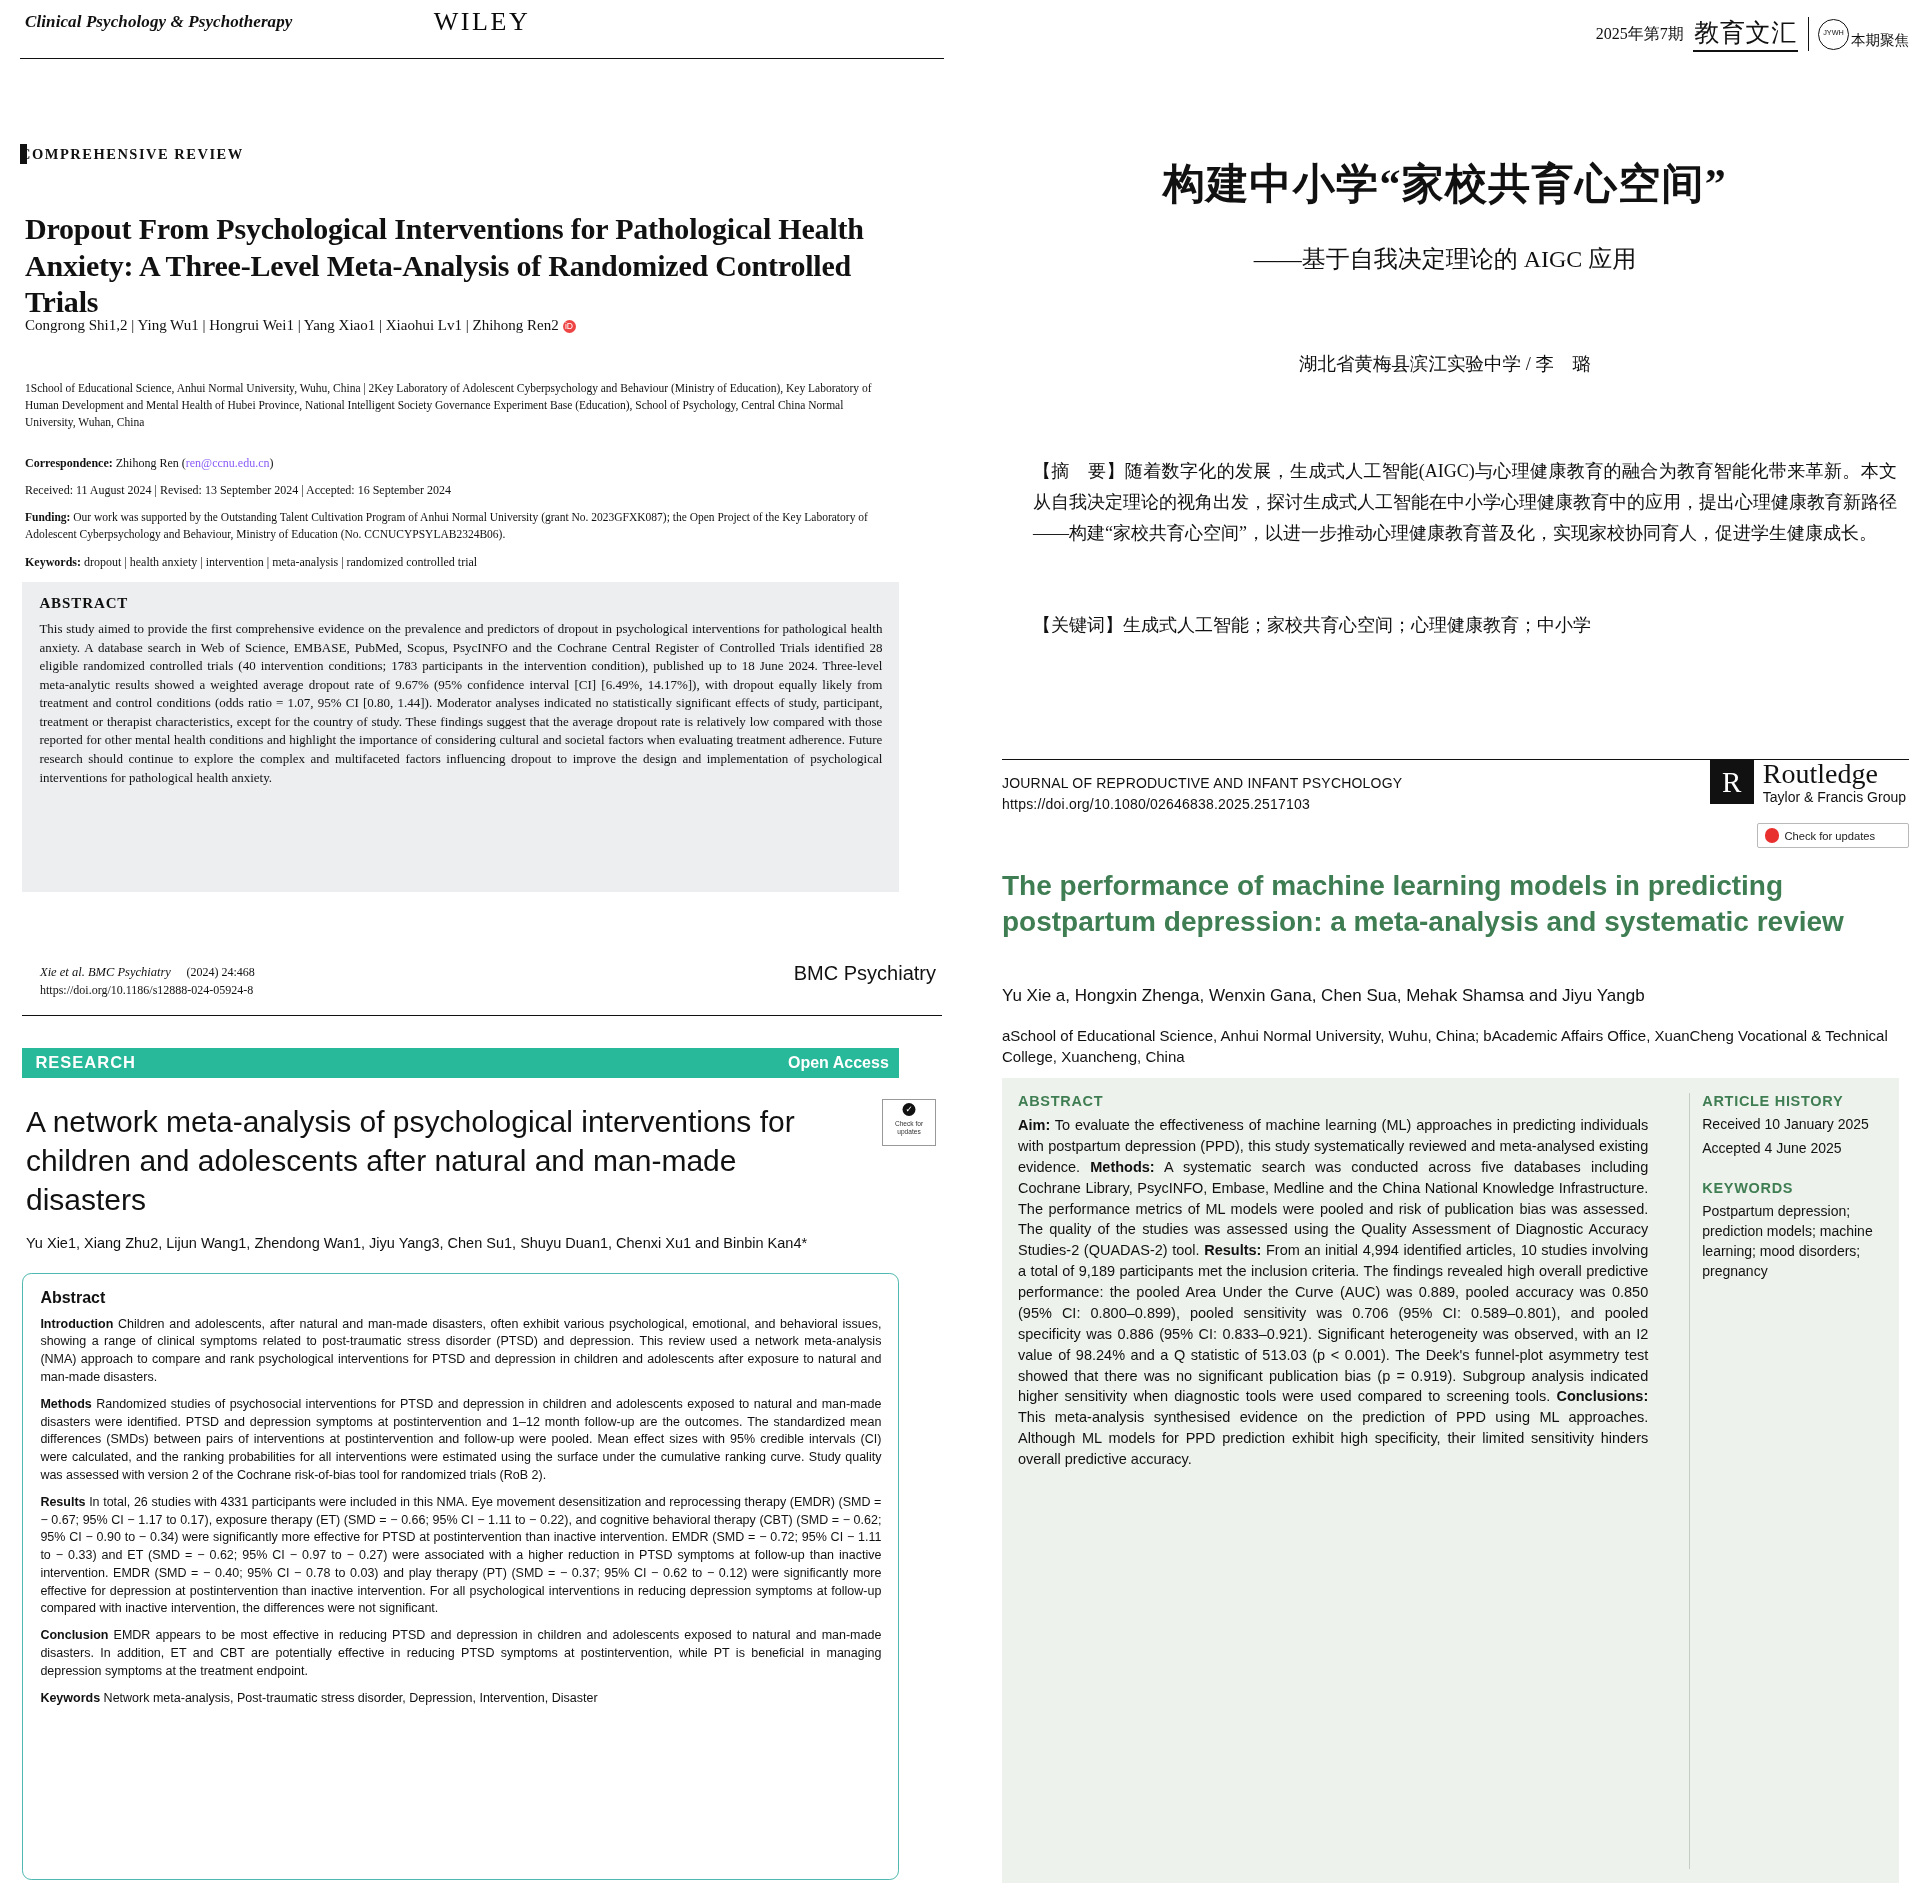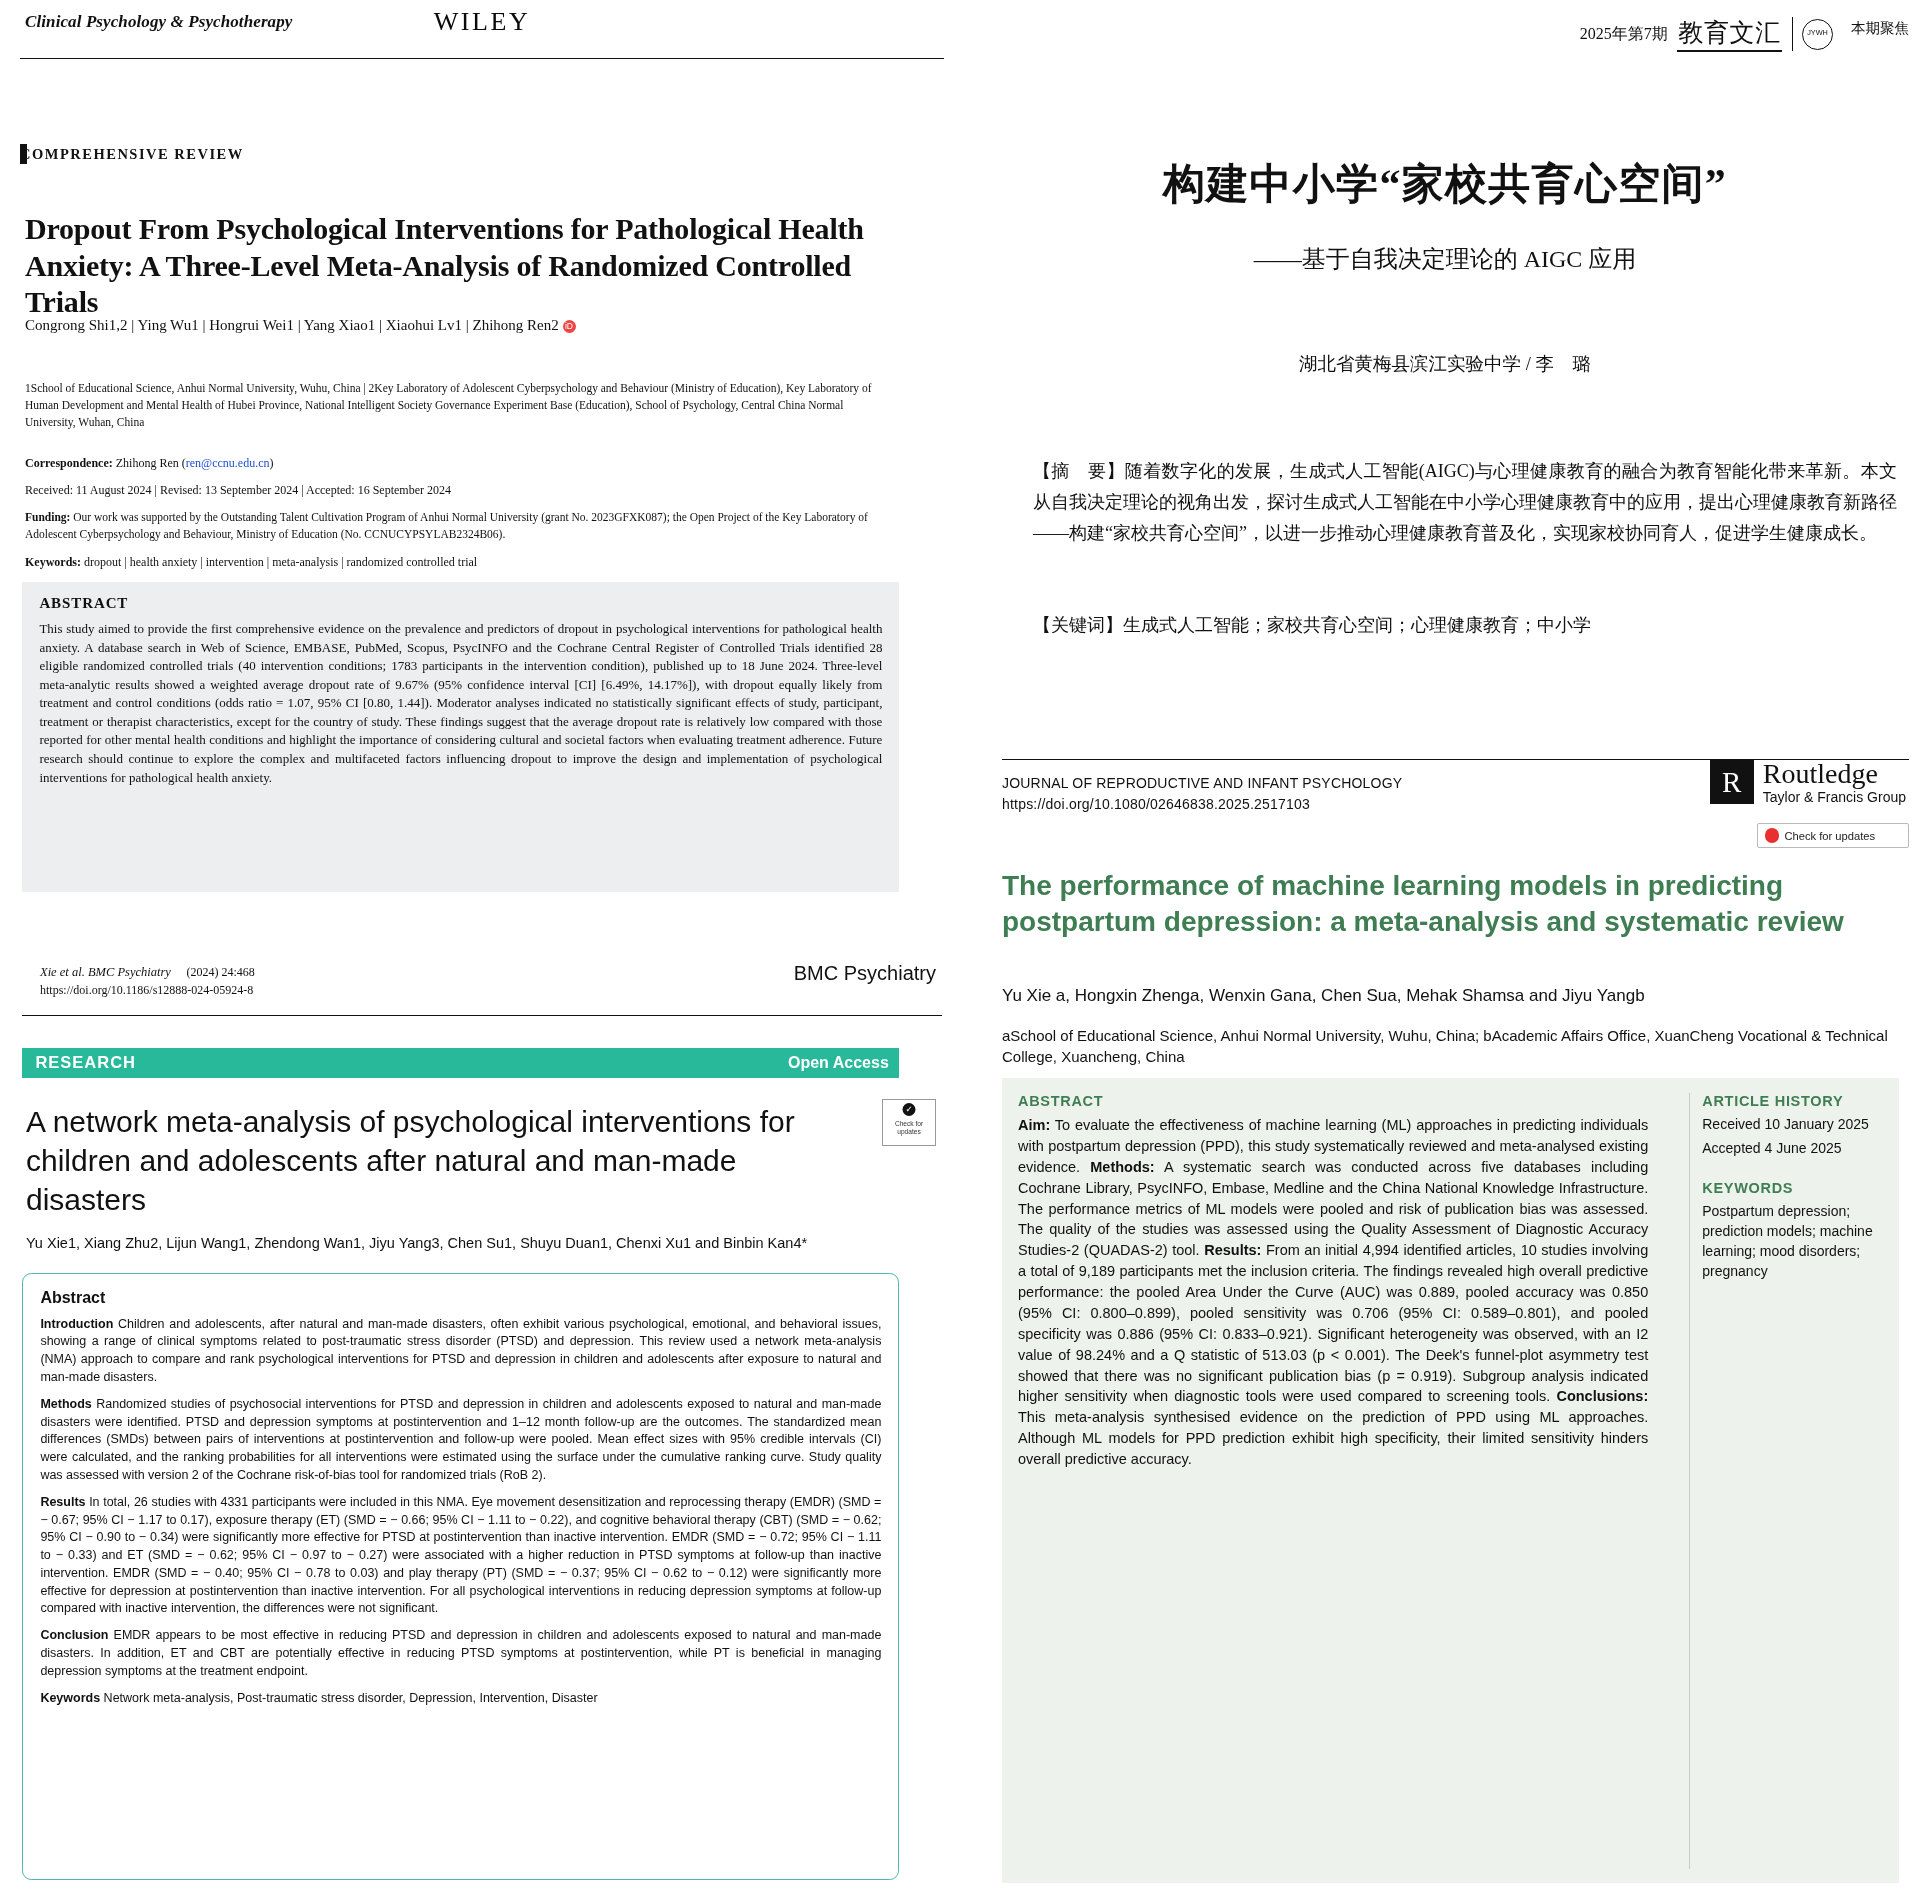--- a/index.html
+++ b/index.html
@@ -17,21 +17,21 @@
   .q1{position:absolute;left:0;top:0;width:964px;height:983px;padding:0;box-sizing:border-box;}
   .q1 .runhead{position:absolute;left:25px;top:12px;font-style:italic;font-weight:bold;font-size:17px;letter-spacing:0.1px;color:#111;}
   .q1 .wiley{position:absolute;left:0;right:0;top:6.6px;text-align:center;font-family:"Liberation Serif",serif;font-size:26px;letter-spacing:2.6px;color:#0a0a0a;}
   .q1 .hr-top{position:absolute;left:20px;right:20px;top:58px;height:1.3px;background:#111;}
   .q1 .section-tag{position:absolute;left:20px;top:146px;font-family:"Liberation Serif",serif;font-size:14.5px;font-weight:bold;letter-spacing:1.5px;color:#111;}
   .q1 .section-bar{position:absolute;left:20px;top:144px;width:6.6px;height:20px;background:#111;}
   .q1 .title{position:absolute;left:25px;top:211px;width:897px;font-size:30px;font-weight:bold;line-height:1.22;color:#111;letter-spacing:-0.2px;}
   .q1 .authors{position:absolute;left:25px;top:317px;width:897px;font-size:15px;color:#111;}
   .q1 .affil{position:absolute;left:25px;top:380px;width:871px;font-size:11.5px;line-height:1.48;color:#111;}
   .q1 .corr{position:absolute;left:25px;top:456px;width:871px;font-size:12px;}
-  .q1 .corr a{color:#1d4ed8;text-decoration:none;}
+  .q1 .corr a{color:#8b5cf6;text-decoration:none;}
   .q1 .dates{position:absolute;left:25px;top:483px;width:871px;font-size:12px;}
   .q1 .funding{position:absolute;left:25px;top:509px;width:871px;font-size:11.5px;line-height:1.45;}
   .q1 .keywords{position:absolute;left:25px;top:555px;width:871px;font-size:12px;}
   .q1 b.lbl{font-weight:bold;}
   .q1 .abs-box{position:absolute;left:22.4px;top:582px;width:877px;height:310px;background:#eceef0;box-sizing:border-box;padding:13px 17px 12px 17px;}
   .q1 .abs-box h4{margin:0 0 8px 0;font-size:15px;letter-spacing:0.9px;font-weight:bold;}
   .q1 .abs-box p{margin:0;font-size:13px;line-height:1.43;text-align:justify;}
 
   
   .q3{position:absolute;left:0;top:937px;width:964px;height:963px;}
@@ -50,21 +50,21 @@
   .q3 .absbox3 h4{margin:0 0 9.2px 0;font-family:"Liberation Sans",sans-serif;font-size:16px;font-weight:bold;}
   .q3 .absbox3 p{margin:0 0 9.2px 0;font-family:"Liberation Sans",sans-serif;font-size:12.5px;line-height:1.42;text-align:justify;}
   .q3 .absbox3 p b{font-weight:bold;}
 
   
   .q2{position:absolute;left:964px;top:0;width:962px;height:752px;}
   .q2 .topright{position:absolute;right:17px;top:16px;display:flex;align-items:center;gap:9.2px;}
   .q2 .issue{font-family:"Liberation Serif",serif;font-size:16px;color:#111;}
   .q2 .logo1{font-family:"Liberation Serif",serif;font-size:25px;color:#111;letter-spacing:0.7px;border-bottom:2px solid #111;padding:0 1.3px 1.3px 1.3px;}
   .q2 .divider{width:1.3px;height:34px;background:#111;}
-  .q2 .logo2{display:flex;align-items:flex-start;gap:18px;}
+  .q2 .logo2{display:flex;align-items:flex-end;gap:2px;}
   .q2 .logo2 .circ{width:29px;height:29px;border:1.3px solid #111;border-radius:50%;position:relative;}
   .q2 .logo2 .circ::after{content:"JYWH";position:absolute;left:0;right:0;top:8px;text-align:center;font-size:7.3px;font-family:"Liberation Sans",sans-serif;}
   .q2 .logo2 .txt{font-size:14.5px;font-family:"Liberation Serif",serif;}
   .q2 .cn-title{position:absolute;left:0;right:0;top:156px;text-align:center;font-size:42px;font-weight:bold;font-family:"Liberation Serif",serif;letter-spacing:1.3px;color:#111;}
   .q2 .cn-sub{position:absolute;left:0;right:0;top:243px;text-align:center;font-size:24px;font-family:"Liberation Serif",serif;color:#111;}
   .q2 .cn-auth1{position:absolute;left:0;right:0;top:311px;text-align:center;font-size:18.5px;font-family:"Liberation Serif",serif;color:#111;}
   .q2 .cn-auth2{position:absolute;left:0;right:0;top:351px;text-align:center;font-size:18.5px;font-family:"Liberation Serif",serif;color:#111;}
   .q2 .cn-abs{position:absolute;left:69px;top:456px;width:864px;font-size:18px;line-height:1.72;font-family:"Liberation Serif",serif;color:#111;text-align:justify;}
   .q2 .cn-kw{position:absolute;left:69px;top:613px;width:864px;font-size:18px;font-family:"Liberation Serif",serif;color:#111;}
 

